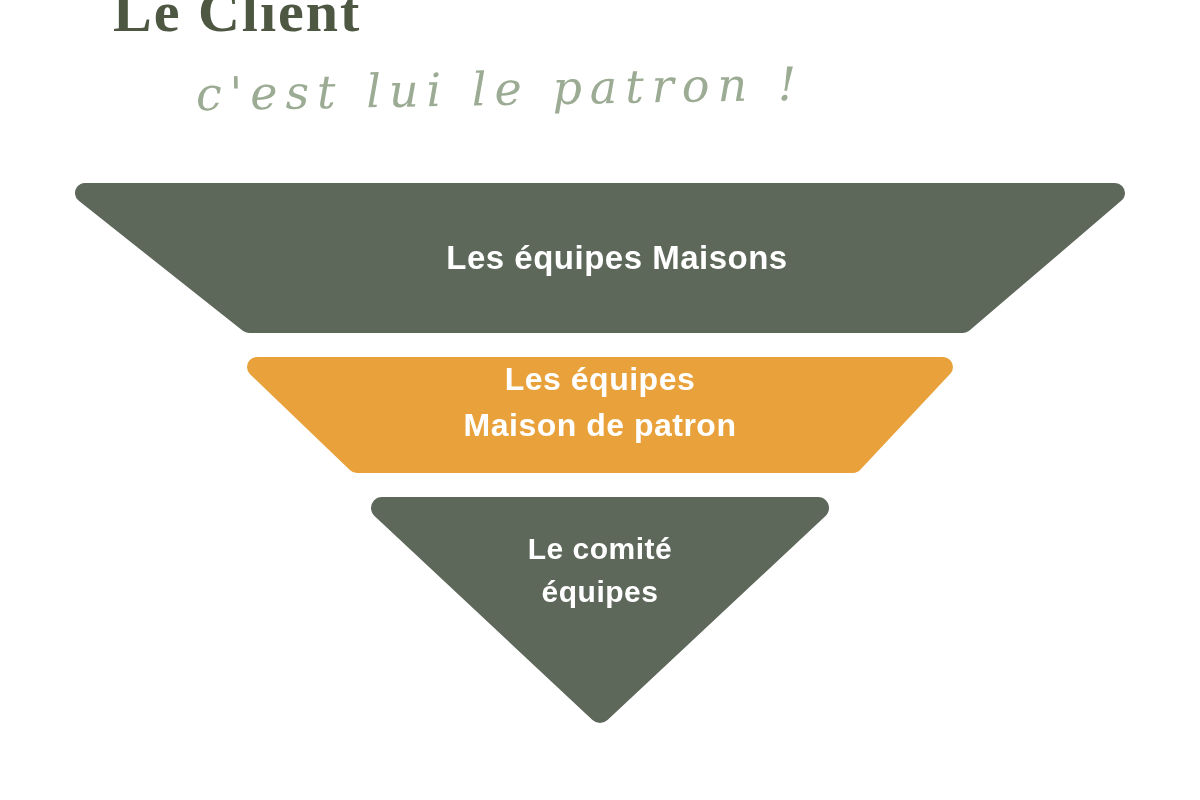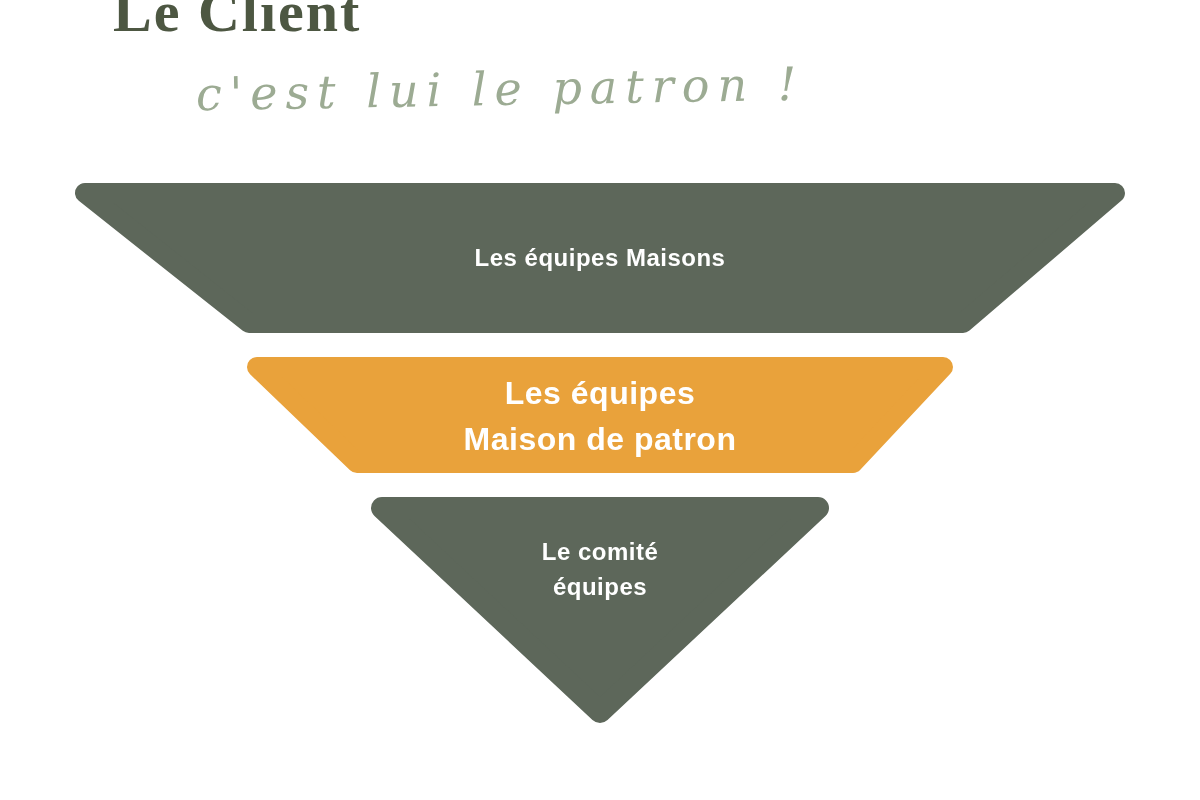--- a/index.html
+++ b/index.html
@@ -54,23 +54,23 @@
     flex-direction: column;
     align-items: center;
     justify-content: center;
     text-align: center;
     color: #ffffff;
     font-weight: 600;
     line-height: 1.45;
     letter-spacing: 0.5px;
     pointer-events: none;
   }
-  .level-label.l1 { left: 65px;  top: 183px; width: 1070px; height: 150px; font-size: 24px; }
-  .level-label.l2 { left: 237px; top: 357px; width: 726px;  height: 118px; font-size: 32px; }
-  .level-label.l3 { left: 367px; top: 505px; width: 466px;  height: 130px; font-size: 24px; }
+  .level-label.l1 { left: 82px;  top: 183px; width: 1070px; height: 150px; font-size: 33px; }
+  .level-label.l2 { left: 237px; top: 343px; width: 726px;  height: 118px; font-size: 32px; }
+  .level-label.l3 { left: 367px; top: 505px; width: 466px;  height: 130px; font-size: 30px; }
 </style>
 </head>
 <body>
 
 <div class="stage">
 
   <div class="main-title">Le Client</div>
 
   <div class="subtitle">c'est  lui le patron !</div>
 

